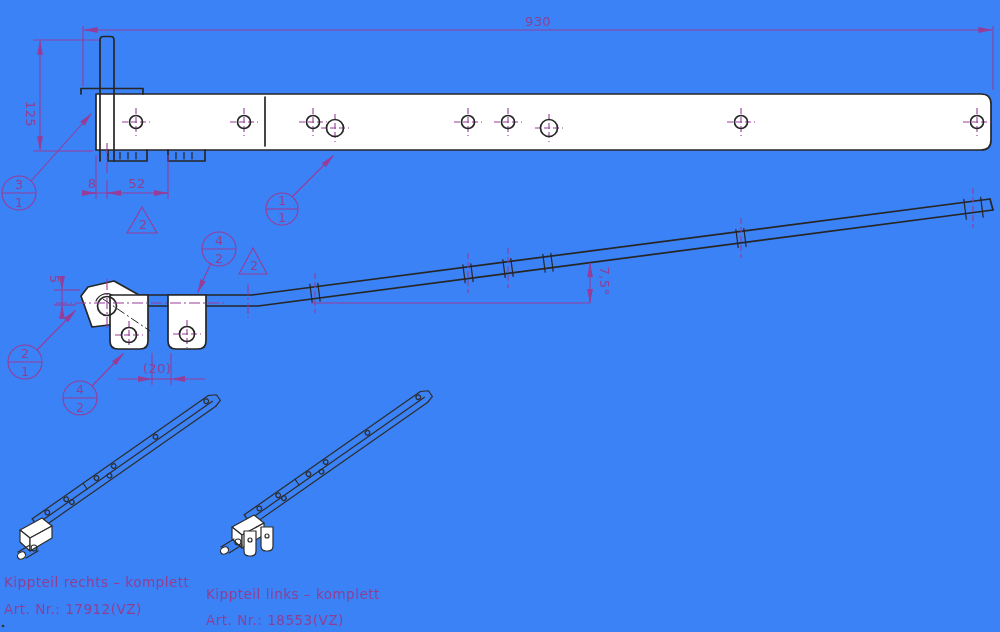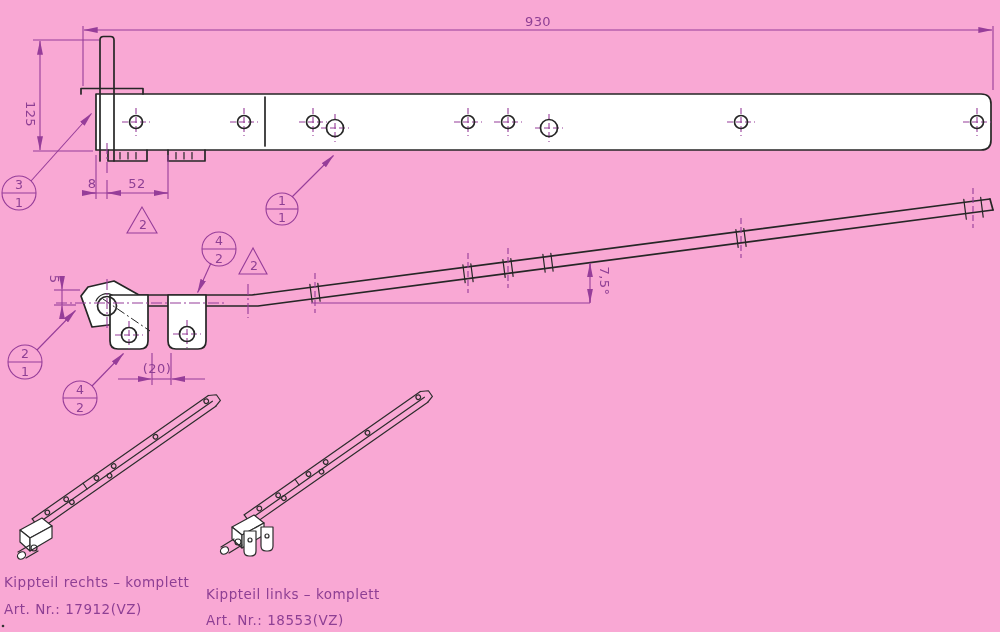--- a/index.html
+++ b/index.html
@@ -1,16 +1,16 @@
 <!DOCTYPE html>
 <html><head>
 <meta charset="utf-8">
 <style>
   html,body{margin:0;padding:0;background:#ffffff;}
-  .sheet{position:relative;width:1000px;height:632px;background:#f9a8d4;overflow:hidden;
+  .sheet{position:relative;width:1000px;height:632px;background:#3b82f6;overflow:hidden;
          font-family:"DejaVu Sans",sans-serif;}
   svg{position:absolute;left:0;top:0;}
   
   .geo{stroke:#262626;stroke-width:1.7;fill:none;stroke-linecap:round;stroke-linejoin:round;}
   .geoF{stroke:#262626;stroke-width:1.7;fill:#ffffff;stroke-linejoin:round;}
   .geoT{stroke:#262626;stroke-width:1.2;fill:none;stroke-linecap:round;}
   .iso{stroke:#2c2c2c;stroke-width:1.2;fill:none;stroke-linecap:round;stroke-linejoin:round;}
   .isoF{stroke:#2c2c2c;stroke-width:1.2;fill:#ffffff;stroke-linejoin:round;}
   .cdash{stroke:#262626;stroke-width:1;fill:none;stroke-dasharray:9 3 2 3;}
   

